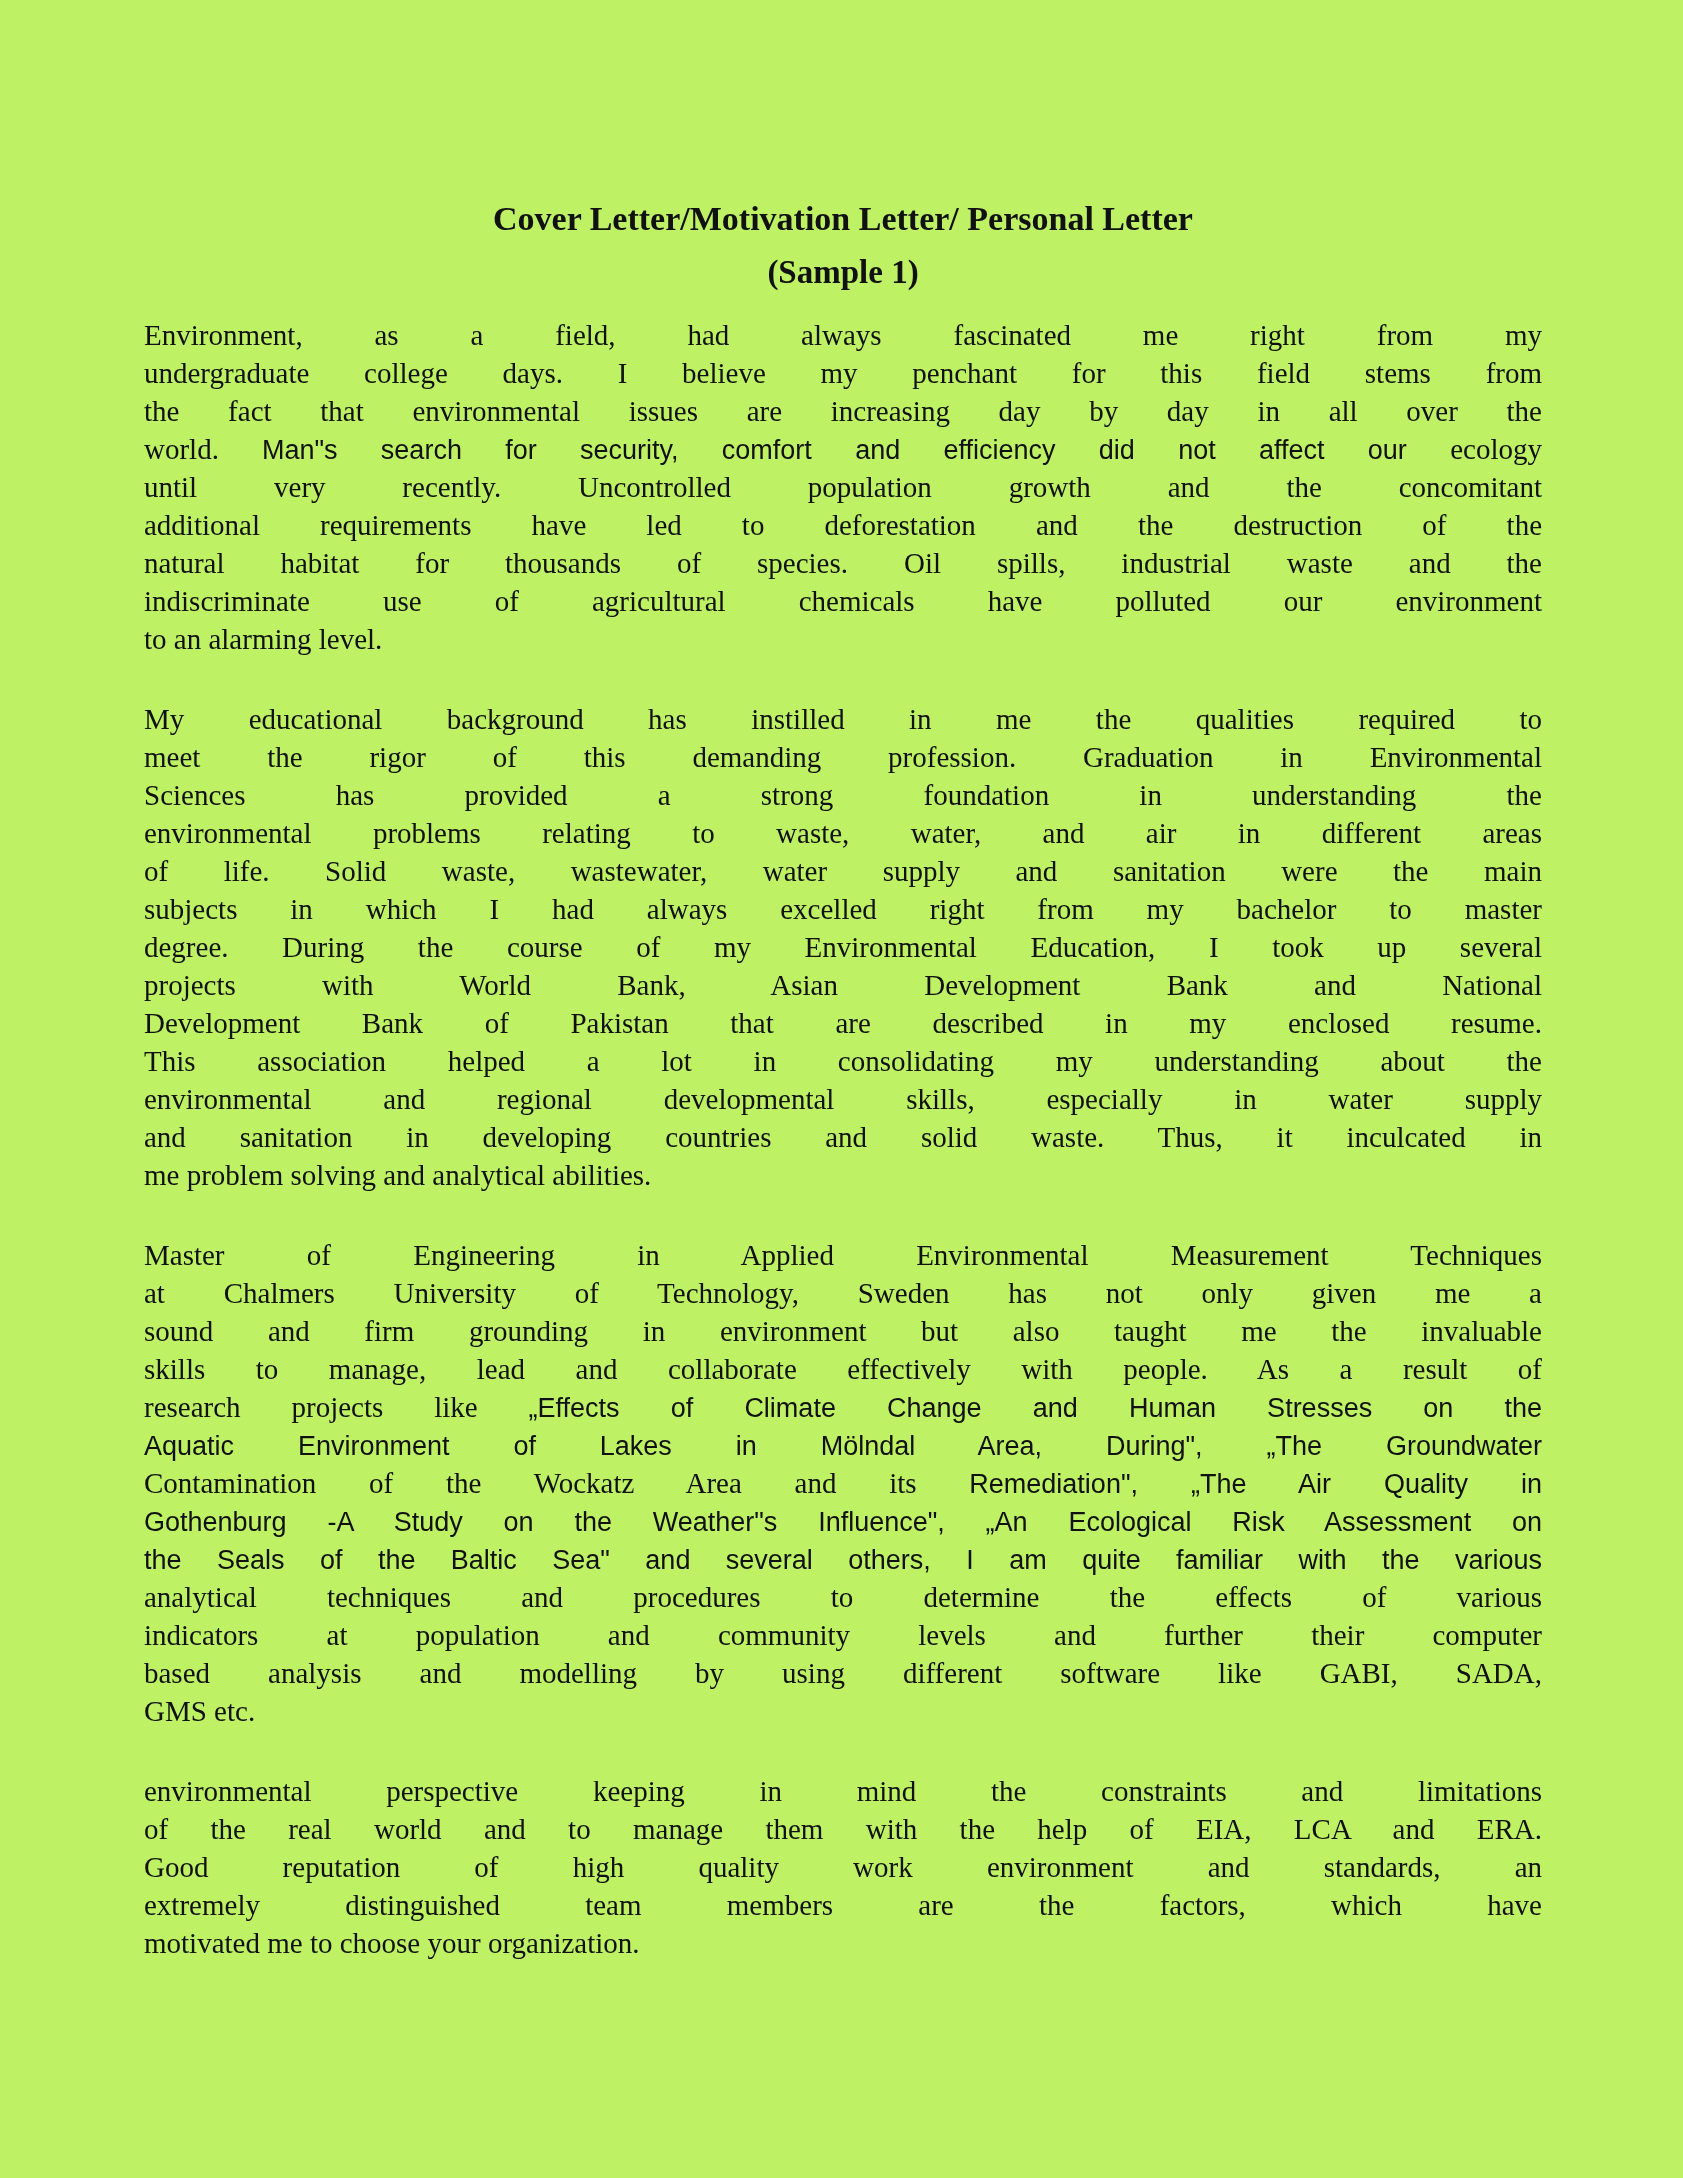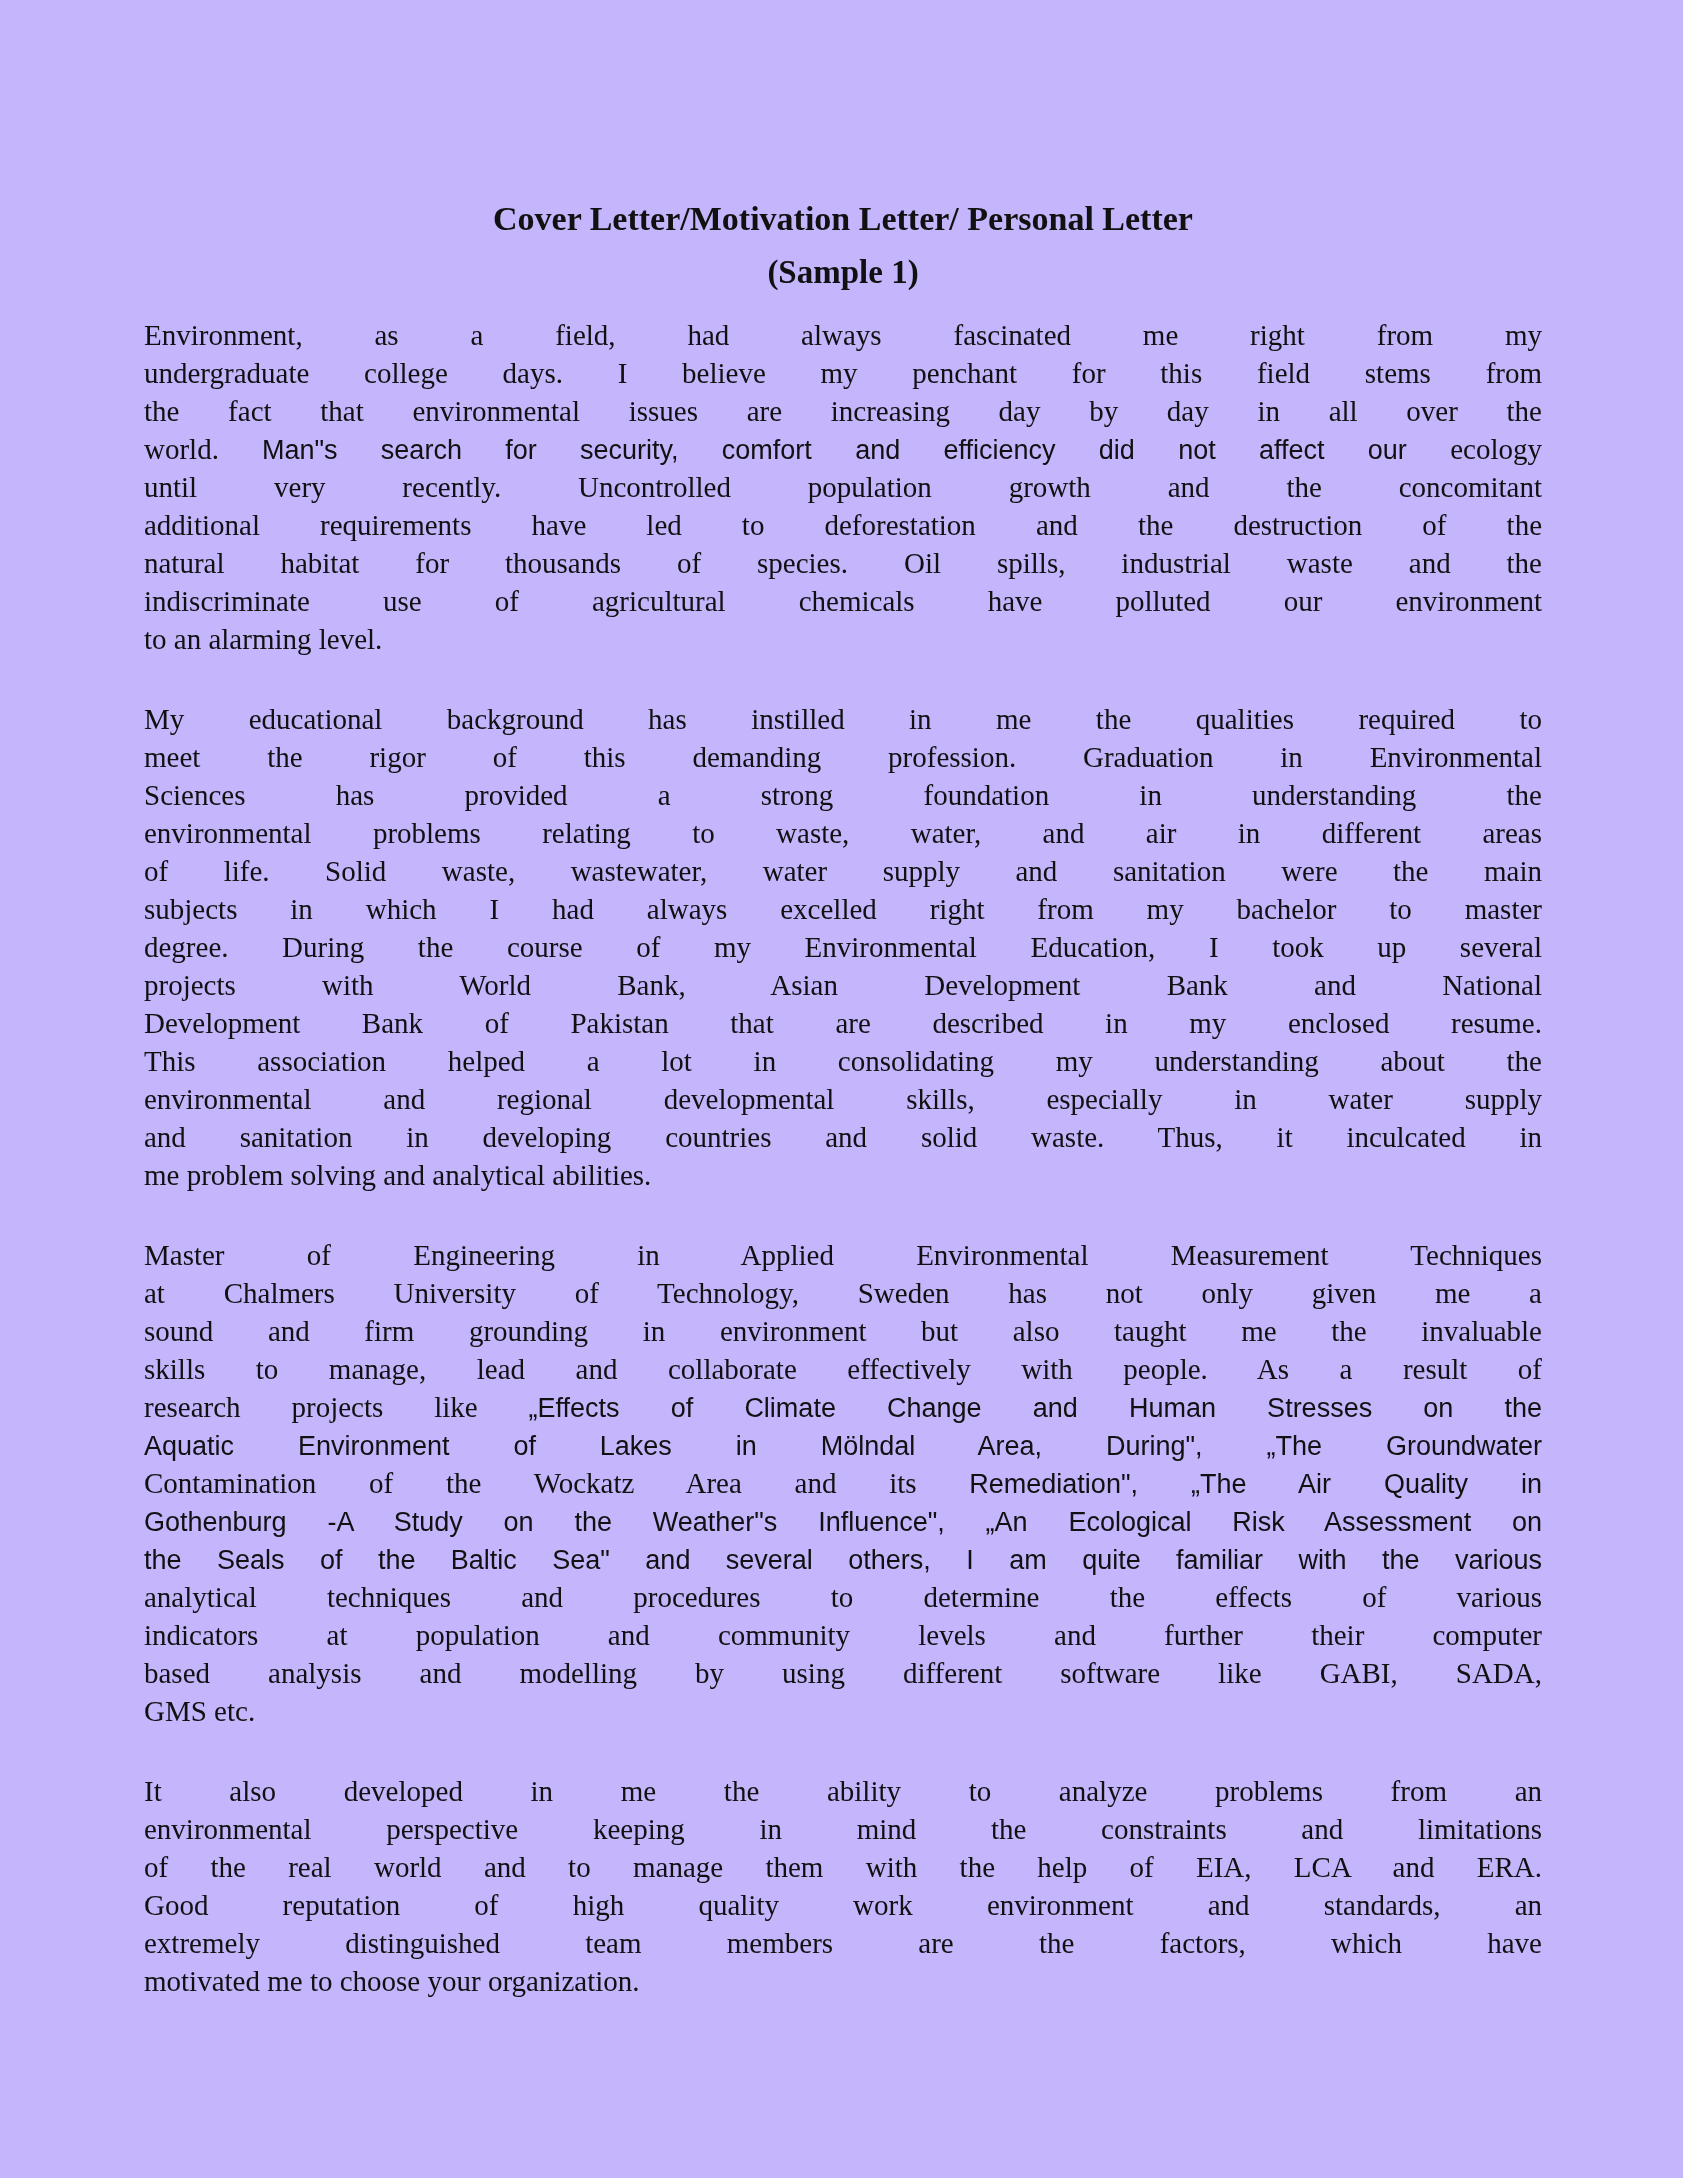--- a/index.html
+++ b/index.html
@@ -1,20 +1,20 @@
 <!DOCTYPE html>
 <html><head>
 <meta charset="utf-8">
 <style>
   html, body { margin: 0; padding: 0; background: #ffffff; }
   .page {
     position: relative;
     width: 1683px;
     height: 2178px;
-    background: #c4b5fd;
+    background: #bef264;
     box-sizing: border-box;
     padding: 201px 141px 0 144px;
     font-family: "Liberation Serif", serif;
     color: #111111;
     overflow: hidden;
   }
   .doc-title {
     font-size: 34px;
     line-height: 35px;
     font-weight: bold;
@@ -85,21 +85,20 @@
         <div class="line"><span class="seg sans">Aquatic Environment of Lakes in Mölndal Area, During", „The Groundwater</span></div>
         <div class="line"><span class="seg">Contamination of the Wockatz Area and its </span><span class="seg sans">Remediation", „The Air Quality in</span></div>
         <div class="line"><span class="seg sans">Gothenburg -A Study on the Weather"s Influence", „An Ecological Risk Assessment on</span></div>
         <div class="line"><span class="seg sans">the Seals of the Baltic Sea" and several others, I am quite familiar with the various</span></div>
         <div class="line"><span class="seg">analytical techniques and procedures to determine the effects of various</span></div>
         <div class="line"><span class="seg">indicators at population and community levels and further their computer</span></div>
         <div class="line"><span class="seg">based analysis and modelling by using different software like GABI, SADA,</span></div>
         <div class="line last"><span class="seg">GMS etc.</span></div>
       </div>
       <div class="para">
-        <div class="line"><span class="seg">It also developed in me the ability to analyze problems from an</span></div>
         <div class="line"><span class="seg">environmental perspective keeping in mind the constraints and limitations</span></div>
         <div class="line"><span class="seg">of the real world and to manage them with the help of EIA, LCA and ERA.</span></div>
         <div class="line"><span class="seg">Good reputation of high quality work environment and standards, an</span></div>
         <div class="line"><span class="seg">extremely distinguished team members are the factors, which have</span></div>
         <div class="line last"><span class="seg">motivated me to choose your organization.</span></div>
       </div>
     </div>
 </div>
 
 

